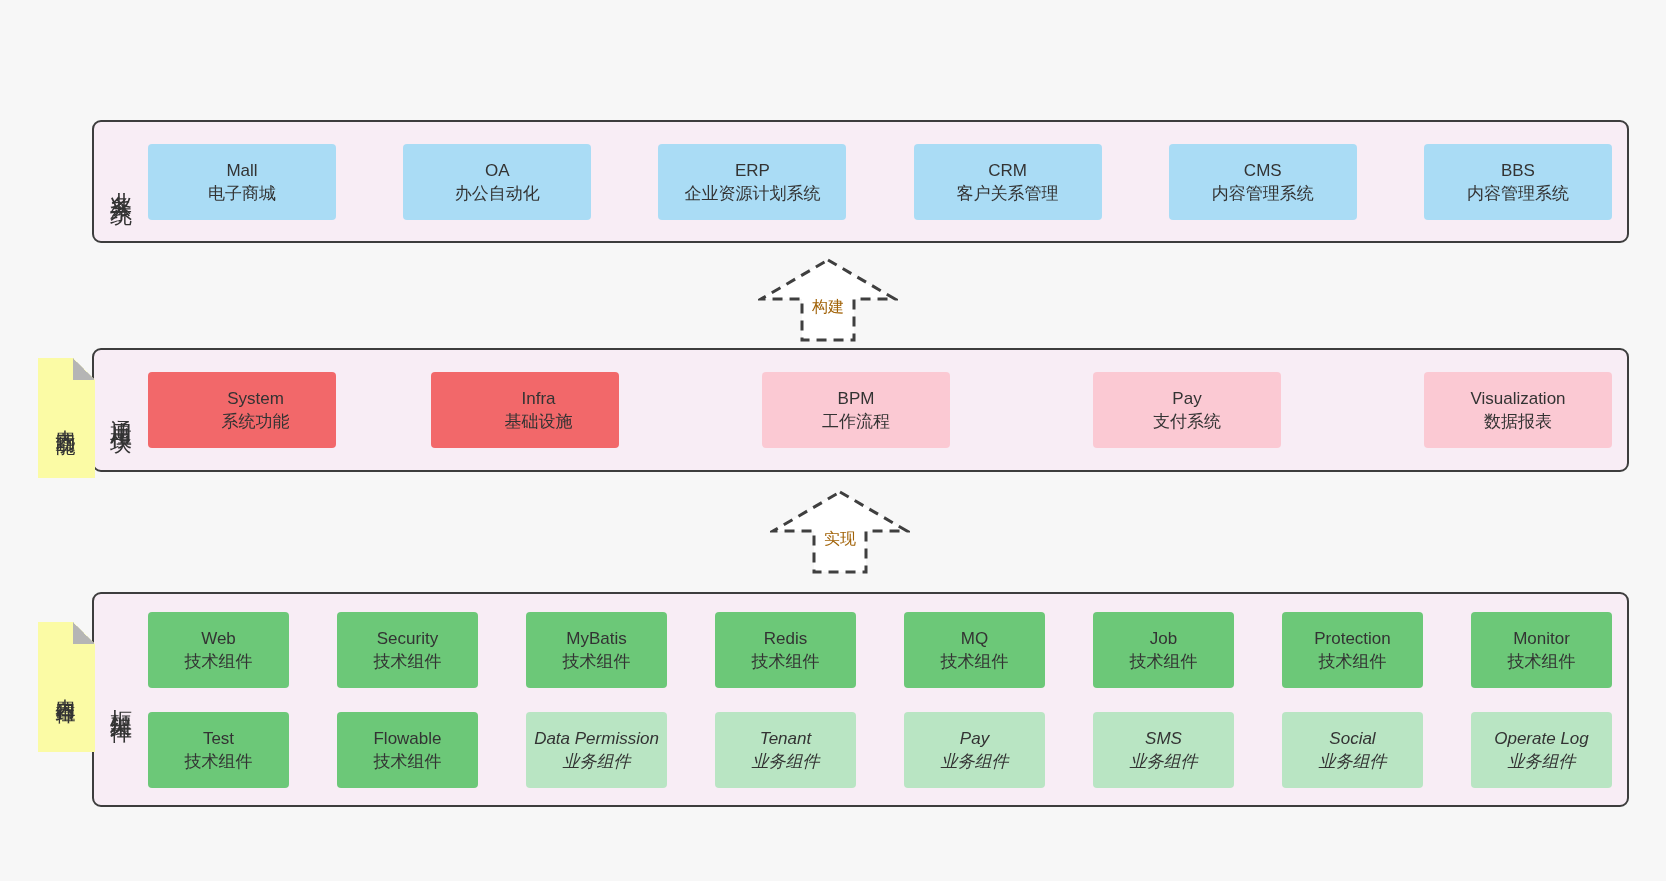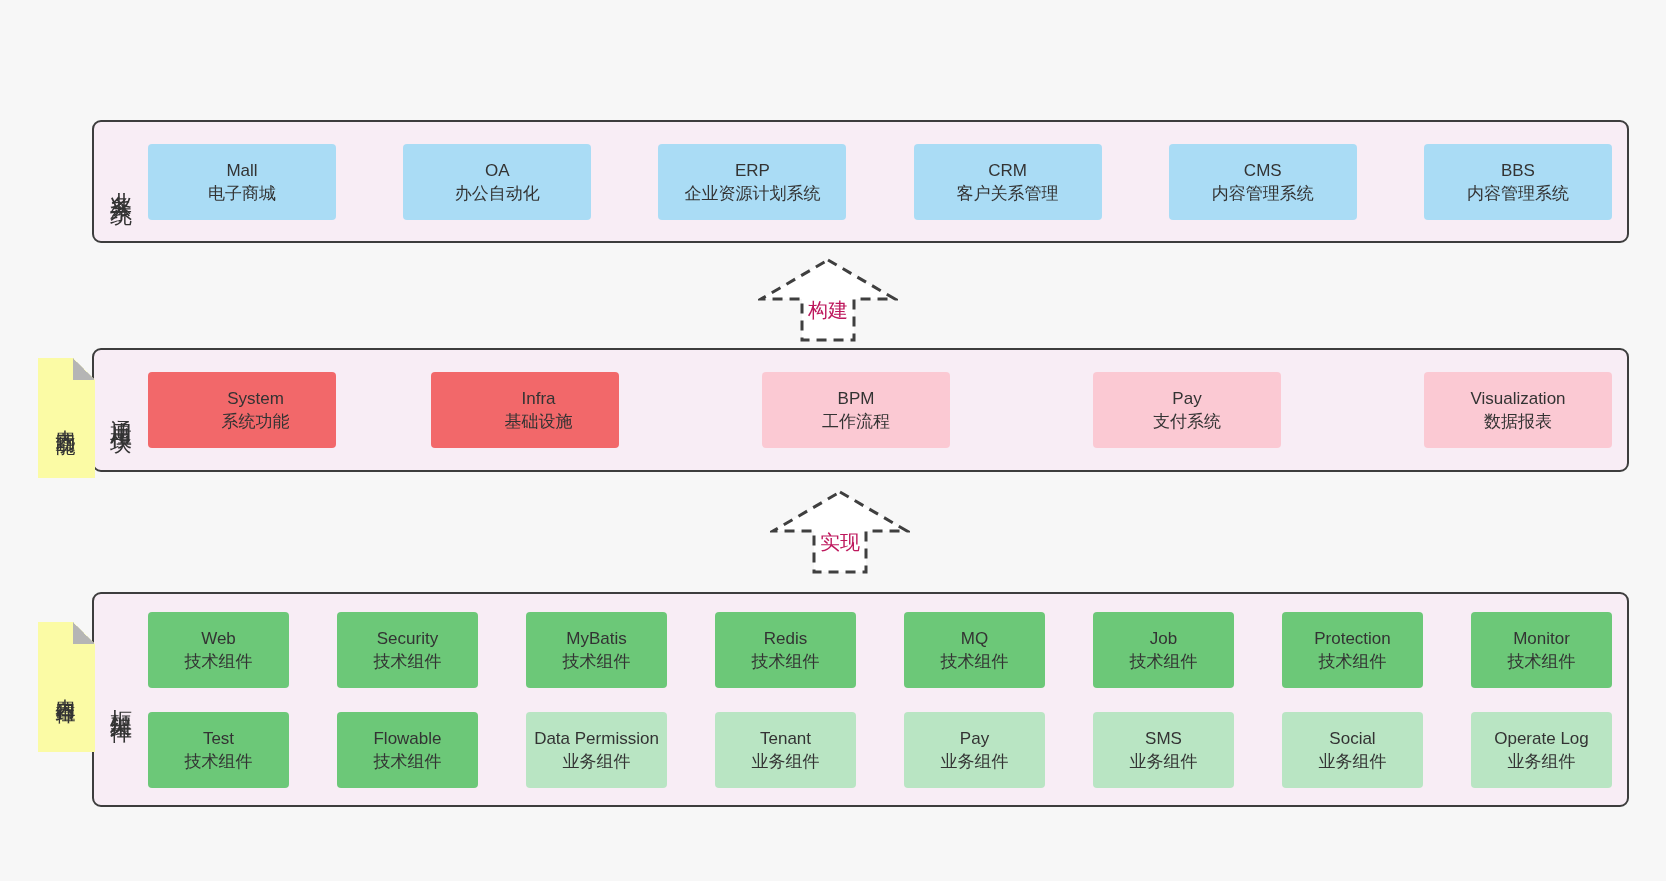--- a/index.html
+++ b/index.html
@@ -32,21 +32,21 @@
     display:flex;flex-direction:column;align-items:center;justify-content:center;
     text-align:center;font-size:17px;line-height:23px;color:#333;
     padding:2px 4px;
   }
   .row-6 .box{width:188px;}
   .row-8 .box{width:141px;}
   .blue{background:#aadcf5;}
   .red{background:#f2686a;padding-left:31px;}
   .pink{background:#fbc9d3;margin-left:48px;}
   .green{background:#6cc878;}
-  .green-light{background:#b9e5c3;}
+  .green-light{background:#b9e5c3;font-style:italic;}
 
   .sticky{
     position:absolute;left:38px;width:57px;background:#fbfba5;z-index:3;
     display:flex;align-items:center;justify-content:center;
     clip-path:polygon(0 0, calc(100% - 22px) 0, 100% 22px, 100% 100%, 0 100%);
   }
   #sticky-features{top:358px;height:120px;}
   #sticky-components{top:622px;height:130px;}
   .sticky .fold{
     position:absolute;top:0;right:0;width:22px;height:22px;
@@ -56,21 +56,21 @@
     writing-mode:vertical-rl;text-orientation:upright;
     font-size:20px;letter-spacing:2px;color:#333;
   }
 
   .block-arrow{position:absolute;width:140px;height:86px;z-index:2;}
   #arrow-build{left:758px;top:257px;}
   #arrow-implement{left:770px;top:489px;}
   .block-arrow svg{position:absolute;left:0;top:0;}
   .arrow-label{
     position:absolute;left:0;top:40px;width:100%;
-    text-align:center;font-size:20px;color:#be185d;
+    text-align:center;font-size:16px;color:#a16207;
   }
 </style>
 </head>
 <body>
 
 <section class="panel" id="panel-business">
   <div class="panel-label">业务系统</div>
   <div class="panel-body">
     <div class="row row-6">
       <div class="box blue">

